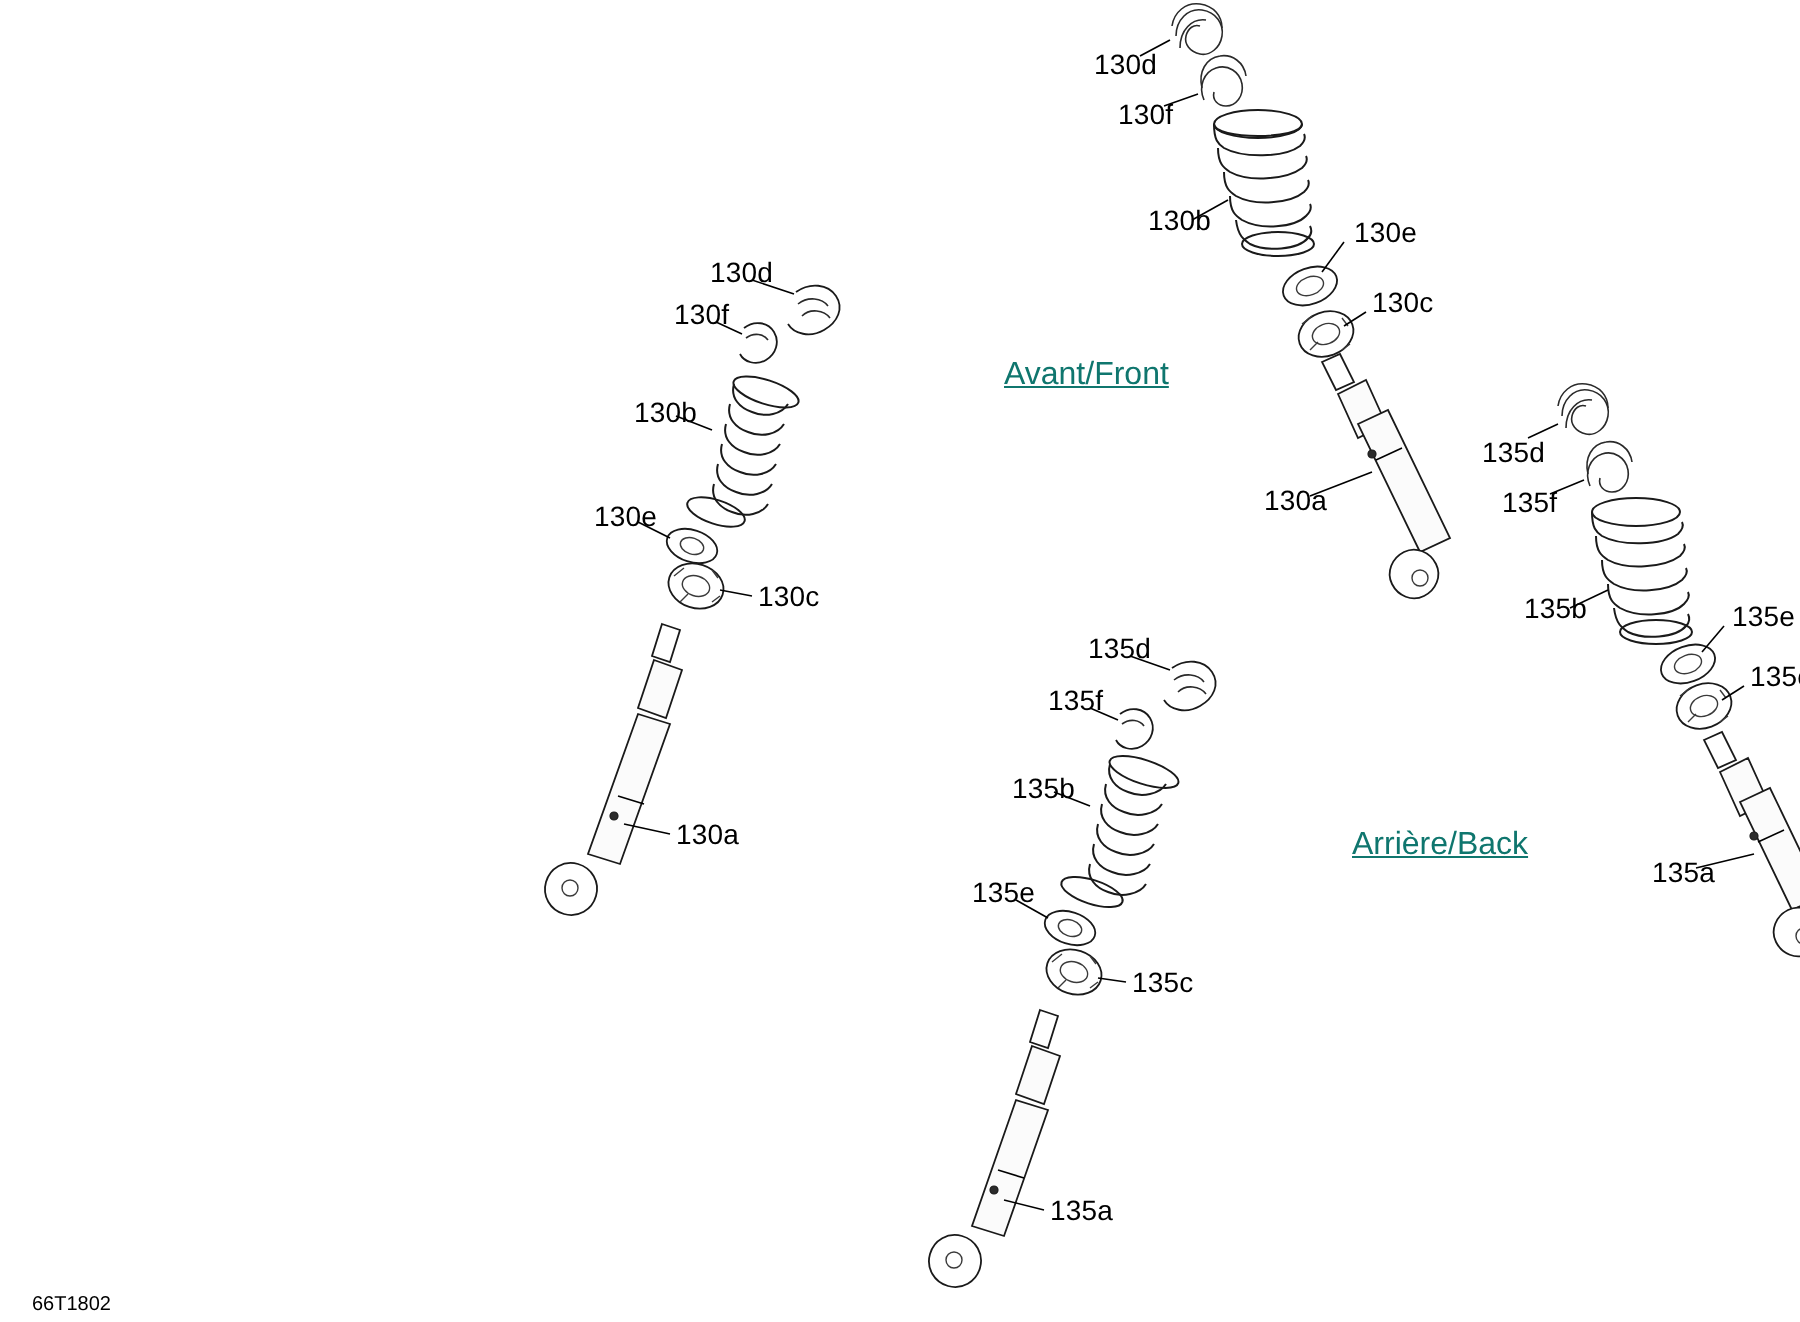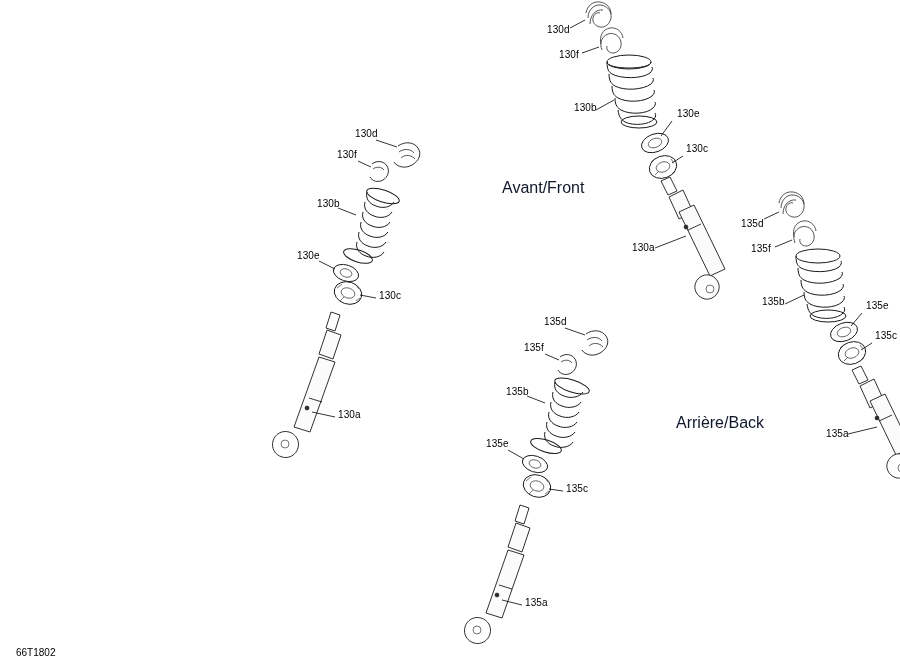--- a/index.html
+++ b/index.html
@@ -12,31 +12,32 @@
   }
   #page {
     position: relative;
     width: 900px;
     height: 661px;
     background: #ffffff;
     overflow: hidden;
   }
   .label {
     position: absolute;
-    font-size: 10px;
+    font-size: 14px;
     color: #000000;
     white-space: nowrap;
     letter-spacing: 0.1px;
   }
   .section-title {
     position: absolute;
     font-size: 16px;
-    color: #0f172a;
+    color: #0f766e;
     white-space: nowrap;
     font-weight: normal;
+    text-decoration: underline;
   }
   .corner-code {
     position: absolute;
     left: 16px;
     bottom: 3px;
     font-size: 10px;
     color: #000000;
     white-space: nowrap;
   }
   svg.art {

